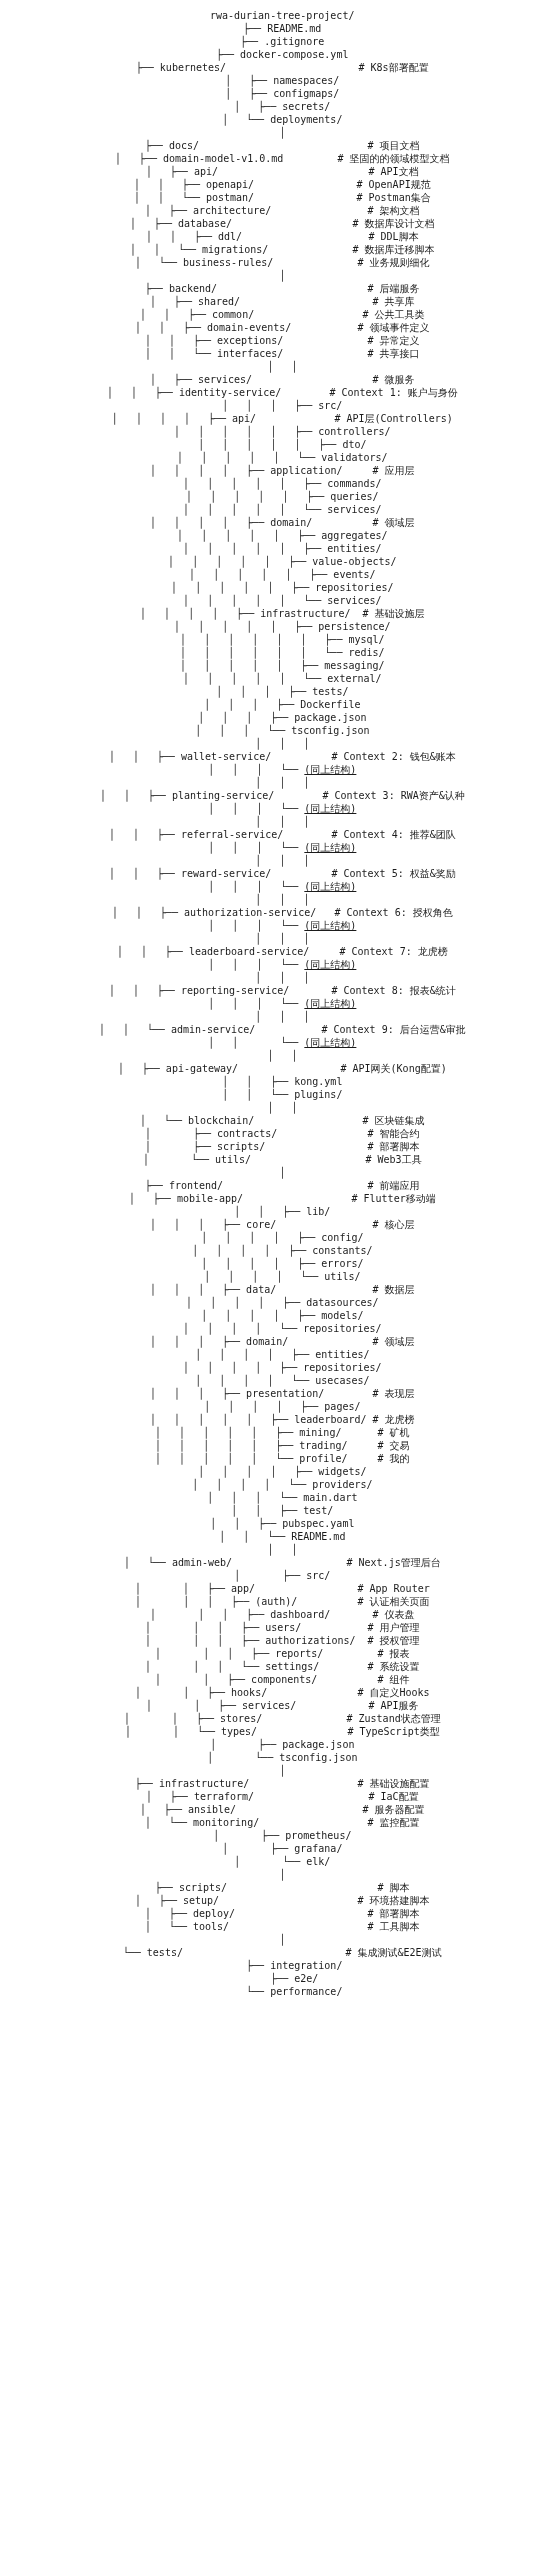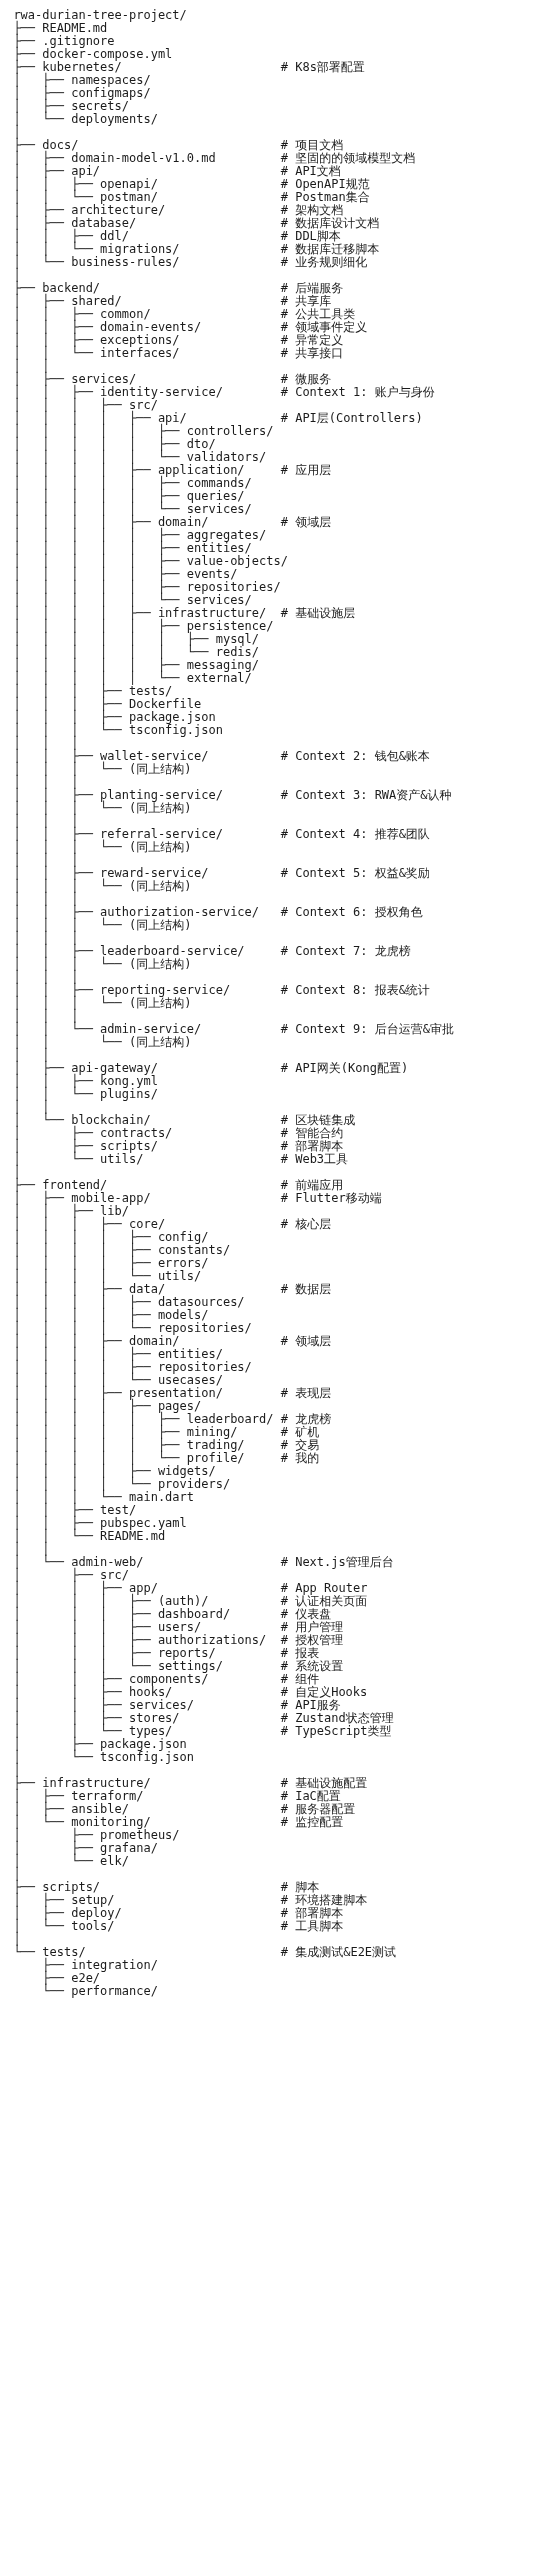--- a/index.html
+++ b/index.html
@@ -6,36 +6,38 @@
     margin: 0;
     padding: 0;
     background: #ffffff;
   }
   body {
     width: 551px;
     font-family: "DejaVu Sans Mono", "Liberation Mono", monospace;
   }
   #tree {
     padding: 9.3px 0 15.5px 13.4px;
-    font-size: 12px;
+    font-size: 10px;
     line-height: 13px;
     color: #1b1b1b;
     white-space: pre;
+    text-align: center;
   }
   .row {
     display: block;
     height: 13px;
     white-space: pre;
   }
   .path {
     color: #1b1b1b;
   }
   .comment {
     color: #1b1b1b;
   }
   .underline {
+    text-decoration: underline;
   }
 </style>
 </head>
 <body>
 
 <div id="tree"><div class="row"><span class="path"></span><span class="path">rwa-durian-tree-project/</span></div><div class="row"><span class="path">├── </span><span class="path">README.md</span></div><div class="row"><span class="path">├── </span><span class="path">.gitignore</span></div><div class="row"><span class="path">├── </span><span class="path">docker-compose.yml</span></div><div class="row"><span class="path">├── </span><span class="path">kubernetes/</span><span>                      </span><span class="comment"># K8s部署配置</span></div><div class="row"><span class="path">│   ├── </span><span class="path">namespaces/</span></div><div class="row"><span class="path">│   ├── </span><span class="path">configmaps/</span></div><div class="row"><span class="path">│   ├── </span><span class="path">secrets/</span></div><div class="row"><span class="path">│   └── </span><span class="path">deployments/</span></div><div class="row"><span class="path">│</span><span class="path"></span></div><div class="row"><span class="path">├── </span><span class="path">docs/</span><span>                            </span><span class="comment"># 项目文档</span></div><div class="row"><span class="path">│   ├── </span><span class="path">domain-model-v1.0.md</span><span>         </span><span class="comment"># 坚固的的领域模型文档</span></div><div class="row"><span class="path">│   ├── </span><span class="path">api/</span><span>                         </span><span class="comment"># API文档</span></div><div class="row"><span class="path">│   │   ├── </span><span class="path">openapi/</span><span>                 </span><span class="comment"># OpenAPI规范</span></div><div class="row"><span class="path">│   │   └── </span><span class="path">postman/</span><span>                 </span><span class="comment"># Postman集合</span></div><div class="row"><span class="path">│   ├── </span><span class="path">architecture/</span><span>                </span><span class="comment"># 架构文档</span></div><div class="row"><span class="path">│   ├── </span><span class="path">database/</span><span>                    </span><span class="comment"># 数据库设计文档</span></div><div class="row"><span class="path">│   │   ├── </span><span class="path">ddl/</span><span>                     </span><span class="comment"># DDL脚本</span></div><div class="row"><span class="path">│   │   └── </span><span class="path">migrations/</span><span>              </span><span class="comment"># 数据库迁移脚本</span></div><div class="row"><span class="path">│   └── </span><span class="path">business-rules/</span><span>              </span><span class="comment"># 业务规则细化</span></div><div class="row"><span class="path">│</span><span class="path"></span></div><div class="row"><span class="path">├── </span><span class="path">backend/</span><span>                         </span><span class="comment"># 后端服务</span></div><div class="row"><span class="path">│   ├── </span><span class="path">shared/</span><span>                      </span><span class="comment"># 共享库</span></div><div class="row"><span class="path">│   │   ├── </span><span class="path">common/</span><span>                  </span><span class="comment"># 公共工具类</span></div><div class="row"><span class="path">│   │   ├── </span><span class="path">domain-events/</span><span>           </span><span class="comment"># 领域事件定义</span></div><div class="row"><span class="path">│   │   ├── </span><span class="path">exceptions/</span><span>              </span><span class="comment"># 异常定义</span></div><div class="row"><span class="path">│   │   └── </span><span class="path">interfaces/</span><span>              </span><span class="comment"># 共享接口</span></div><div class="row"><span class="path">│   │</span><span class="path"></span></div><div class="row"><span class="path">│   ├── </span><span class="path">services/</span><span>                    </span><span class="comment"># 微服务</span></div><div class="row"><span class="path">│   │   ├── </span><span class="path">identity-service/</span><span>        </span><span class="comment"># Context 1: 账户与身份</span></div><div class="row"><span class="path">│   │   │   ├── </span><span class="path">src/</span></div><div class="row"><span class="path">│   │   │   │   ├── </span><span class="path">api/</span><span>             </span><span class="comment"># API层(Controllers)</span></div><div class="row"><span class="path">│   │   │   │   │   ├── </span><span class="path">controllers/</span></div><div class="row"><span class="path">│   │   │   │   │   ├── </span><span class="path">dto/</span></div><div class="row"><span class="path">│   │   │   │   │   └── </span><span class="path">validators/</span></div><div class="row"><span class="path">│   │   │   │   ├── </span><span class="path">application/</span><span>     </span><span class="comment"># 应用层</span></div><div class="row"><span class="path">│   │   │   │   │   ├── </span><span class="path">commands/</span></div><div class="row"><span class="path">│   │   │   │   │   ├── </span><span class="path">queries/</span></div><div class="row"><span class="path">│   │   │   │   │   └── </span><span class="path">services/</span></div><div class="row"><span class="path">│   │   │   │   ├── </span><span class="path">domain/</span><span>          </span><span class="comment"># 领域层</span></div><div class="row"><span class="path">│   │   │   │   │   ├── </span><span class="path">aggregates/</span></div><div class="row"><span class="path">│   │   │   │   │   ├── </span><span class="path">entities/</span></div><div class="row"><span class="path">│   │   │   │   │   ├── </span><span class="path">value-objects/</span></div><div class="row"><span class="path">│   │   │   │   │   ├── </span><span class="path">events/</span></div><div class="row"><span class="path">│   │   │   │   │   ├── </span><span class="path">repositories/</span></div><div class="row"><span class="path">│   │   │   │   │   └── </span><span class="path">services/</span></div><div class="row"><span class="path">│   │   │   │   ├── </span><span class="path">infrastructure/</span><span>  </span><span class="comment"># 基础设施层</span></div><div class="row"><span class="path">│   │   │   │   │   ├── </span><span class="path">persistence/</span></div><div class="row"><span class="path">│   │   │   │   │   │   ├── </span><span class="path">mysql/</span></div><div class="row"><span class="path">│   │   │   │   │   │   └── </span><span class="path">redis/</span></div><div class="row"><span class="path">│   │   │   │   │   ├── </span><span class="path">messaging/</span></div><div class="row"><span class="path">│   │   │   │   │   └── </span><span class="path">external/</span></div><div class="row"><span class="path">│   │   │   ├── </span><span class="path">tests/</span></div><div class="row"><span class="path">│   │   │   ├── </span><span class="path">Dockerfile</span></div><div class="row"><span class="path">│   │   │   ├── </span><span class="path">package.json</span></div><div class="row"><span class="path">│   │   │   └── </span><span class="path">tsconfig.json</span></div><div class="row"><span class="path">│   │   │</span><span class="path"></span></div><div class="row"><span class="path">│   │   ├── </span><span class="path">wallet-service/</span><span>          </span><span class="comment"># Context 2: 钱包&amp;账本</span></div><div class="row"><span class="path">│   │   │   └── </span><span class="path underline">(同上结构)</span></div><div class="row"><span class="path">│   │   │</span><span class="path"></span></div><div class="row"><span class="path">│   │   ├── </span><span class="path">planting-service/</span><span>        </span><span class="comment"># Context 3: RWA资产&amp;认种</span></div><div class="row"><span class="path">│   │   │   └── </span><span class="path underline">(同上结构)</span></div><div class="row"><span class="path">│   │   │</span><span class="path"></span></div><div class="row"><span class="path">│   │   ├── </span><span class="path">referral-service/</span><span>        </span><span class="comment"># Context 4: 推荐&amp;团队</span></div><div class="row"><span class="path">│   │   │   └── </span><span class="path underline">(同上结构)</span></div><div class="row"><span class="path">│   │   │</span><span class="path"></span></div><div class="row"><span class="path">│   │   ├── </span><span class="path">reward-service/</span><span>          </span><span class="comment"># Context 5: 权益&amp;奖励</span></div><div class="row"><span class="path">│   │   │   └── </span><span class="path underline">(同上结构)</span></div><div class="row"><span class="path">│   │   │</span><span class="path"></span></div><div class="row"><span class="path">│   │   ├── </span><span class="path">authorization-service/</span><span>   </span><span class="comment"># Context 6: 授权角色</span></div><div class="row"><span class="path">│   │   │   └── </span><span class="path underline">(同上结构)</span></div><div class="row"><span class="path">│   │   │</span><span class="path"></span></div><div class="row"><span class="path">│   │   ├── </span><span class="path">leaderboard-service/</span><span>     </span><span class="comment"># Context 7: 龙虎榜</span></div><div class="row"><span class="path">│   │   │   └── </span><span class="path underline">(同上结构)</span></div><div class="row"><span class="path">│   │   │</span><span class="path"></span></div><div class="row"><span class="path">│   │   ├── </span><span class="path">reporting-service/</span><span>       </span><span class="comment"># Context 8: 报表&amp;统计</span></div><div class="row"><span class="path">│   │   │   └── </span><span class="path underline">(同上结构)</span></div><div class="row"><span class="path">│   │   │</span><span class="path"></span></div><div class="row"><span class="path">│   │   └── </span><span class="path">admin-service/</span><span>           </span><span class="comment"># Context 9: 后台运营&amp;审批</span></div><div class="row"><span class="path">│   │       └── </span><span class="path underline">(同上结构)</span></div><div class="row"><span class="path">│   │</span><span class="path"></span></div><div class="row"><span class="path">│   ├── </span><span class="path">api-gateway/</span><span>                 </span><span class="comment"># API网关(Kong配置)</span></div><div class="row"><span class="path">│   │   ├── </span><span class="path">kong.yml</span></div><div class="row"><span class="path">│   │   └── </span><span class="path">plugins/</span></div><div class="row"><span class="path">│   │</span><span class="path"></span></div><div class="row"><span class="path">│   └── </span><span class="path">blockchain/</span><span>                  </span><span class="comment"># 区块链集成</span></div><div class="row"><span class="path">│       ├── </span><span class="path">contracts/</span><span>               </span><span class="comment"># 智能合约</span></div><div class="row"><span class="path">│       ├── </span><span class="path">scripts/</span><span>                 </span><span class="comment"># 部署脚本</span></div><div class="row"><span class="path">│       └── </span><span class="path">utils/</span><span>                   </span><span class="comment"># Web3工具</span></div><div class="row"><span class="path">│</span><span class="path"></span></div><div class="row"><span class="path">├── </span><span class="path">frontend/</span><span>                        </span><span class="comment"># 前端应用</span></div><div class="row"><span class="path">│   ├── </span><span class="path">mobile-app/</span><span>                  </span><span class="comment"># Flutter移动端</span></div><div class="row"><span class="path">│   │   ├── </span><span class="path">lib/</span></div><div class="row"><span class="path">│   │   │   ├── </span><span class="path">core/</span><span>                </span><span class="comment"># 核心层</span></div><div class="row"><span class="path">│   │   │   │   ├── </span><span class="path">config/</span></div><div class="row"><span class="path">│   │   │   │   ├── </span><span class="path">constants/</span></div><div class="row"><span class="path">│   │   │   │   ├── </span><span class="path">errors/</span></div><div class="row"><span class="path">│   │   │   │   └── </span><span class="path">utils/</span></div><div class="row"><span class="path">│   │   │   ├── </span><span class="path">data/</span><span>                </span><span class="comment"># 数据层</span></div><div class="row"><span class="path">│   │   │   │   ├── </span><span class="path">datasources/</span></div><div class="row"><span class="path">│   │   │   │   ├── </span><span class="path">models/</span></div><div class="row"><span class="path">│   │   │   │   └── </span><span class="path">repositories/</span></div><div class="row"><span class="path">│   │   │   ├── </span><span class="path">domain/</span><span>              </span><span class="comment"># 领域层</span></div><div class="row"><span class="path">│   │   │   │   ├── </span><span class="path">entities/</span></div><div class="row"><span class="path">│   │   │   │   ├── </span><span class="path">repositories/</span></div><div class="row"><span class="path">│   │   │   │   └── </span><span class="path">usecases/</span></div><div class="row"><span class="path">│   │   │   ├── </span><span class="path">presentation/</span><span>        </span><span class="comment"># 表现层</span></div><div class="row"><span class="path">│   │   │   │   ├── </span><span class="path">pages/</span></div><div class="row"><span class="path">│   │   │   │   │   ├── </span><span class="path">leaderboard/</span><span> </span><span class="comment"># 龙虎榜</span></div><div class="row"><span class="path">│   │   │   │   │   ├── </span><span class="path">mining/</span><span>      </span><span class="comment"># 矿机</span></div><div class="row"><span class="path">│   │   │   │   │   ├── </span><span class="path">trading/</span><span>     </span><span class="comment"># 交易</span></div><div class="row"><span class="path">│   │   │   │   │   └── </span><span class="path">profile/</span><span>     </span><span class="comment"># 我的</span></div><div class="row"><span class="path">│   │   │   │   ├── </span><span class="path">widgets/</span></div><div class="row"><span class="path">│   │   │   │   └── </span><span class="path">providers/</span></div><div class="row"><span class="path">│   │   │   └── </span><span class="path">main.dart</span></div><div class="row"><span class="path">│   │   ├── </span><span class="path">test/</span></div><div class="row"><span class="path">│   │   ├── </span><span class="path">pubspec.yaml</span></div><div class="row"><span class="path">│   │   └── </span><span class="path">README.md</span></div><div class="row"><span class="path">│   │</span><span class="path"></span></div><div class="row"><span class="path">│   └── </span><span class="path">admin-web/</span><span>                   </span><span class="comment"># Next.js管理后台</span></div><div class="row"><span class="path">│       ├── </span><span class="path">src/</span></div><div class="row"><span class="path">│       │   ├── </span><span class="path">app/</span><span>                 </span><span class="comment"># App Router</span></div><div class="row"><span class="path">│       │   │   ├── </span><span class="path">(auth)/</span><span>          </span><span class="comment"># 认证相关页面</span></div><div class="row"><span class="path">│       │   │   ├── </span><span class="path">dashboard/</span><span>       </span><span class="comment"># 仪表盘</span></div><div class="row"><span class="path">│       │   │   ├── </span><span class="path">users/</span><span>           </span><span class="comment"># 用户管理</span></div><div class="row"><span class="path">│       │   │   ├── </span><span class="path">authorizations/</span><span>  </span><span class="comment"># 授权管理</span></div><div class="row"><span class="path">│       │   │   ├── </span><span class="path">reports/</span><span>         </span><span class="comment"># 报表</span></div><div class="row"><span class="path">│       │   │   └── </span><span class="path">settings/</span><span>        </span><span class="comment"># 系统设置</span></div><div class="row"><span class="path">│       │   ├── </span><span class="path">components/</span><span>          </span><span class="comment"># 组件</span></div><div class="row"><span class="path">│       │   ├── </span><span class="path">hooks/</span><span>               </span><span class="comment"># 自定义Hooks</span></div><div class="row"><span class="path">│       │   ├── </span><span class="path">services/</span><span>            </span><span class="comment"># API服务</span></div><div class="row"><span class="path">│       │   ├── </span><span class="path">stores/</span><span>              </span><span class="comment"># Zustand状态管理</span></div><div class="row"><span class="path">│       │   └── </span><span class="path">types/</span><span>               </span><span class="comment"># TypeScript类型</span></div><div class="row"><span class="path">│       ├── </span><span class="path">package.json</span></div><div class="row"><span class="path">│       └── </span><span class="path">tsconfig.json</span></div><div class="row"><span class="path">│</span><span class="path"></span></div><div class="row"><span class="path">├── </span><span class="path">infrastructure/</span><span>                  </span><span class="comment"># 基础设施配置</span></div><div class="row"><span class="path">│   ├── </span><span class="path">terraform/</span><span>                   </span><span class="comment"># IaC配置</span></div><div class="row"><span class="path">│   ├── </span><span class="path">ansible/</span><span>                     </span><span class="comment"># 服务器配置</span></div><div class="row"><span class="path">│   └── </span><span class="path">monitoring/</span><span>                  </span><span class="comment"># 监控配置</span></div><div class="row"><span class="path">│       ├── </span><span class="path">prometheus/</span></div><div class="row"><span class="path">│       ├── </span><span class="path">grafana/</span></div><div class="row"><span class="path">│       └── </span><span class="path">elk/</span></div><div class="row"><span class="path">│</span><span class="path"></span></div><div class="row"><span class="path">├── </span><span class="path">scripts/</span><span>                         </span><span class="comment"># 脚本</span></div><div class="row"><span class="path">│   ├── </span><span class="path">setup/</span><span>                       </span><span class="comment"># 环境搭建脚本</span></div><div class="row"><span class="path">│   ├── </span><span class="path">deploy/</span><span>                      </span><span class="comment"># 部署脚本</span></div><div class="row"><span class="path">│   └── </span><span class="path">tools/</span><span>                       </span><span class="comment"># 工具脚本</span></div><div class="row"><span class="path">│</span><span class="path"></span></div><div class="row"><span class="path">└── </span><span class="path">tests/</span><span>                           </span><span class="comment"># 集成测试&amp;E2E测试</span></div><div class="row"><span class="path">    ├── </span><span class="path">integration/</span></div><div class="row"><span class="path">    ├── </span><span class="path">e2e/</span></div><div class="row"><span class="path">    └── </span><span class="path">performance/</span></div></div>
 
 
 </body></html>

